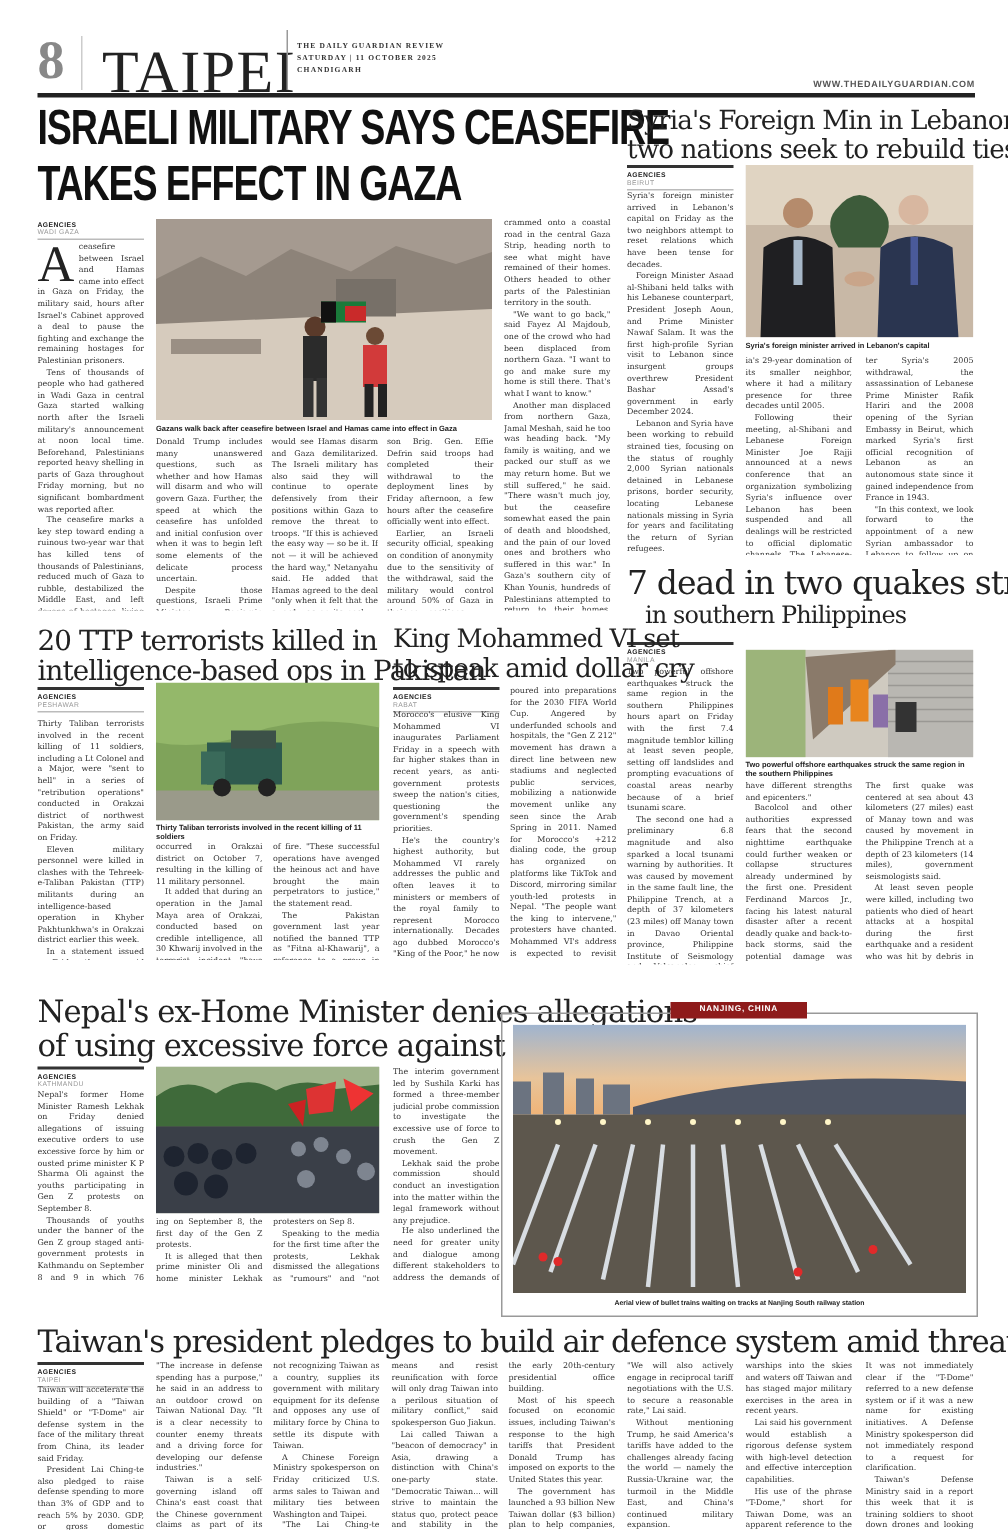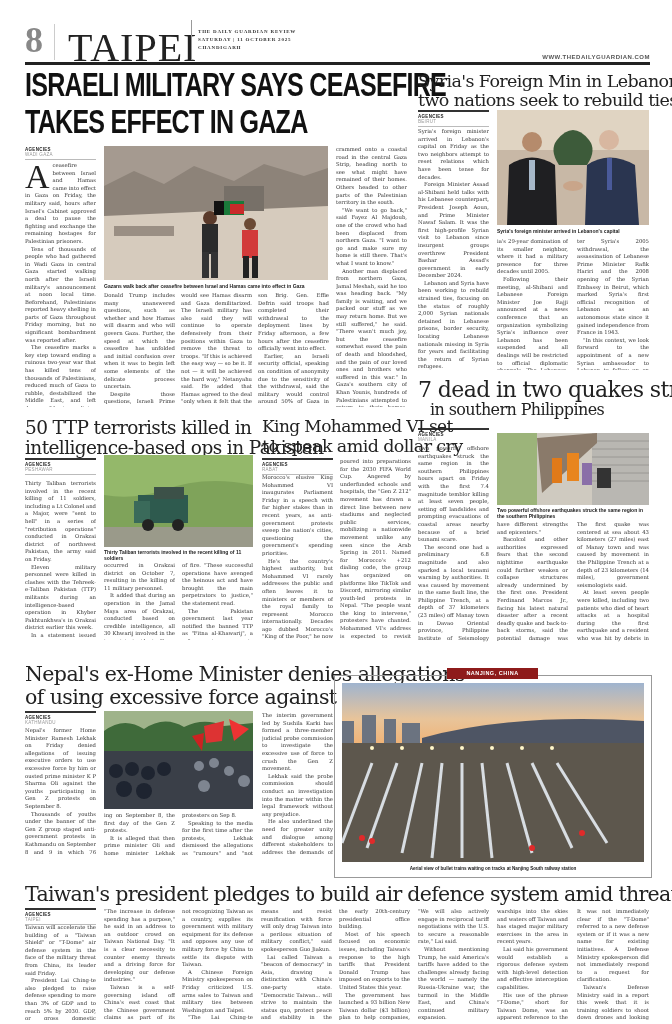--- a/index.html
+++ b/index.html
@@ -183,21 +183,21 @@
 <div class="abs caption" style="left:497px;top:507px;width:152px;">Two powerful offshore earthquakes struck the same region in the southern Philippines</div>
 <div class="abs col" style="left:497px;top:521px;width:71px;height:122px;">
   <p class="first">have different strengths and epicenters."</p>
   <p>Bacolcol and other authorities expressed fears that the second nighttime earthquake could further weaken or collapse structures already undermined by the first one. President Ferdinand Marcos Jr., facing his latest natural disaster after a recent deadly quake and back-to-back storms, said the potential damage was being assessed and rescue teams and relief operations were being prepared and would be deployed when it was safe to do so.</p>
 </div>
 <div class="abs col" style="left:577px;top:521px;width:72px;height:122px;">
   <p class="first">The first quake was centered at sea about 43 kilometers (27 miles) east of Manay town and was caused by movement in the Philippine Trench at a depth of 23 kilometers (14 miles), government seismologists said.</p>
   <p>At least seven people were killed, including two patients who died of heart attacks at a hospital during the first earthquake and a resident who was hit by debris in Mati city in Davao Oriental, Ednar Dayanghirang, regional director of the government's Office of Civil Defense.</p>
 </div>
 
-<div class="abs hl-serif" style="left:25px;top:418px;font-size:18.5px;white-space:nowrap;">50 TTP terrorists killed in</div>
+<div class="abs hl-serif" style="left:25px;top:418px;font-size:18.5px;white-space:nowrap;">20 TTP terrorists killed in</div>
 <div class="abs hl-serif" style="left:25px;top:438px;font-size:18.5px;white-space:nowrap;">intelligence-based ops in Pakistan</div>
 
 <div class="abs byline" style="left:25px;top:458px;width:71px;">
   <div class="bar"></div>
   <div class="src">AGENCIES</div>
   <div class="loc">PESHAWAR</div>
   <div class="bar2"></div>
 </div>
 <div class="abs col" style="left:25px;top:480px;width:71px;height:160px;">
   <p class="first">Thirty Taliban terrorists involved in the recent killing of 11 soldiers, including a Lt Colonel and a Major, were "sent to hell" in a series of "retribution operations" conducted in Orakzai district of northwest Pakistan, the army said on Friday.</p>

